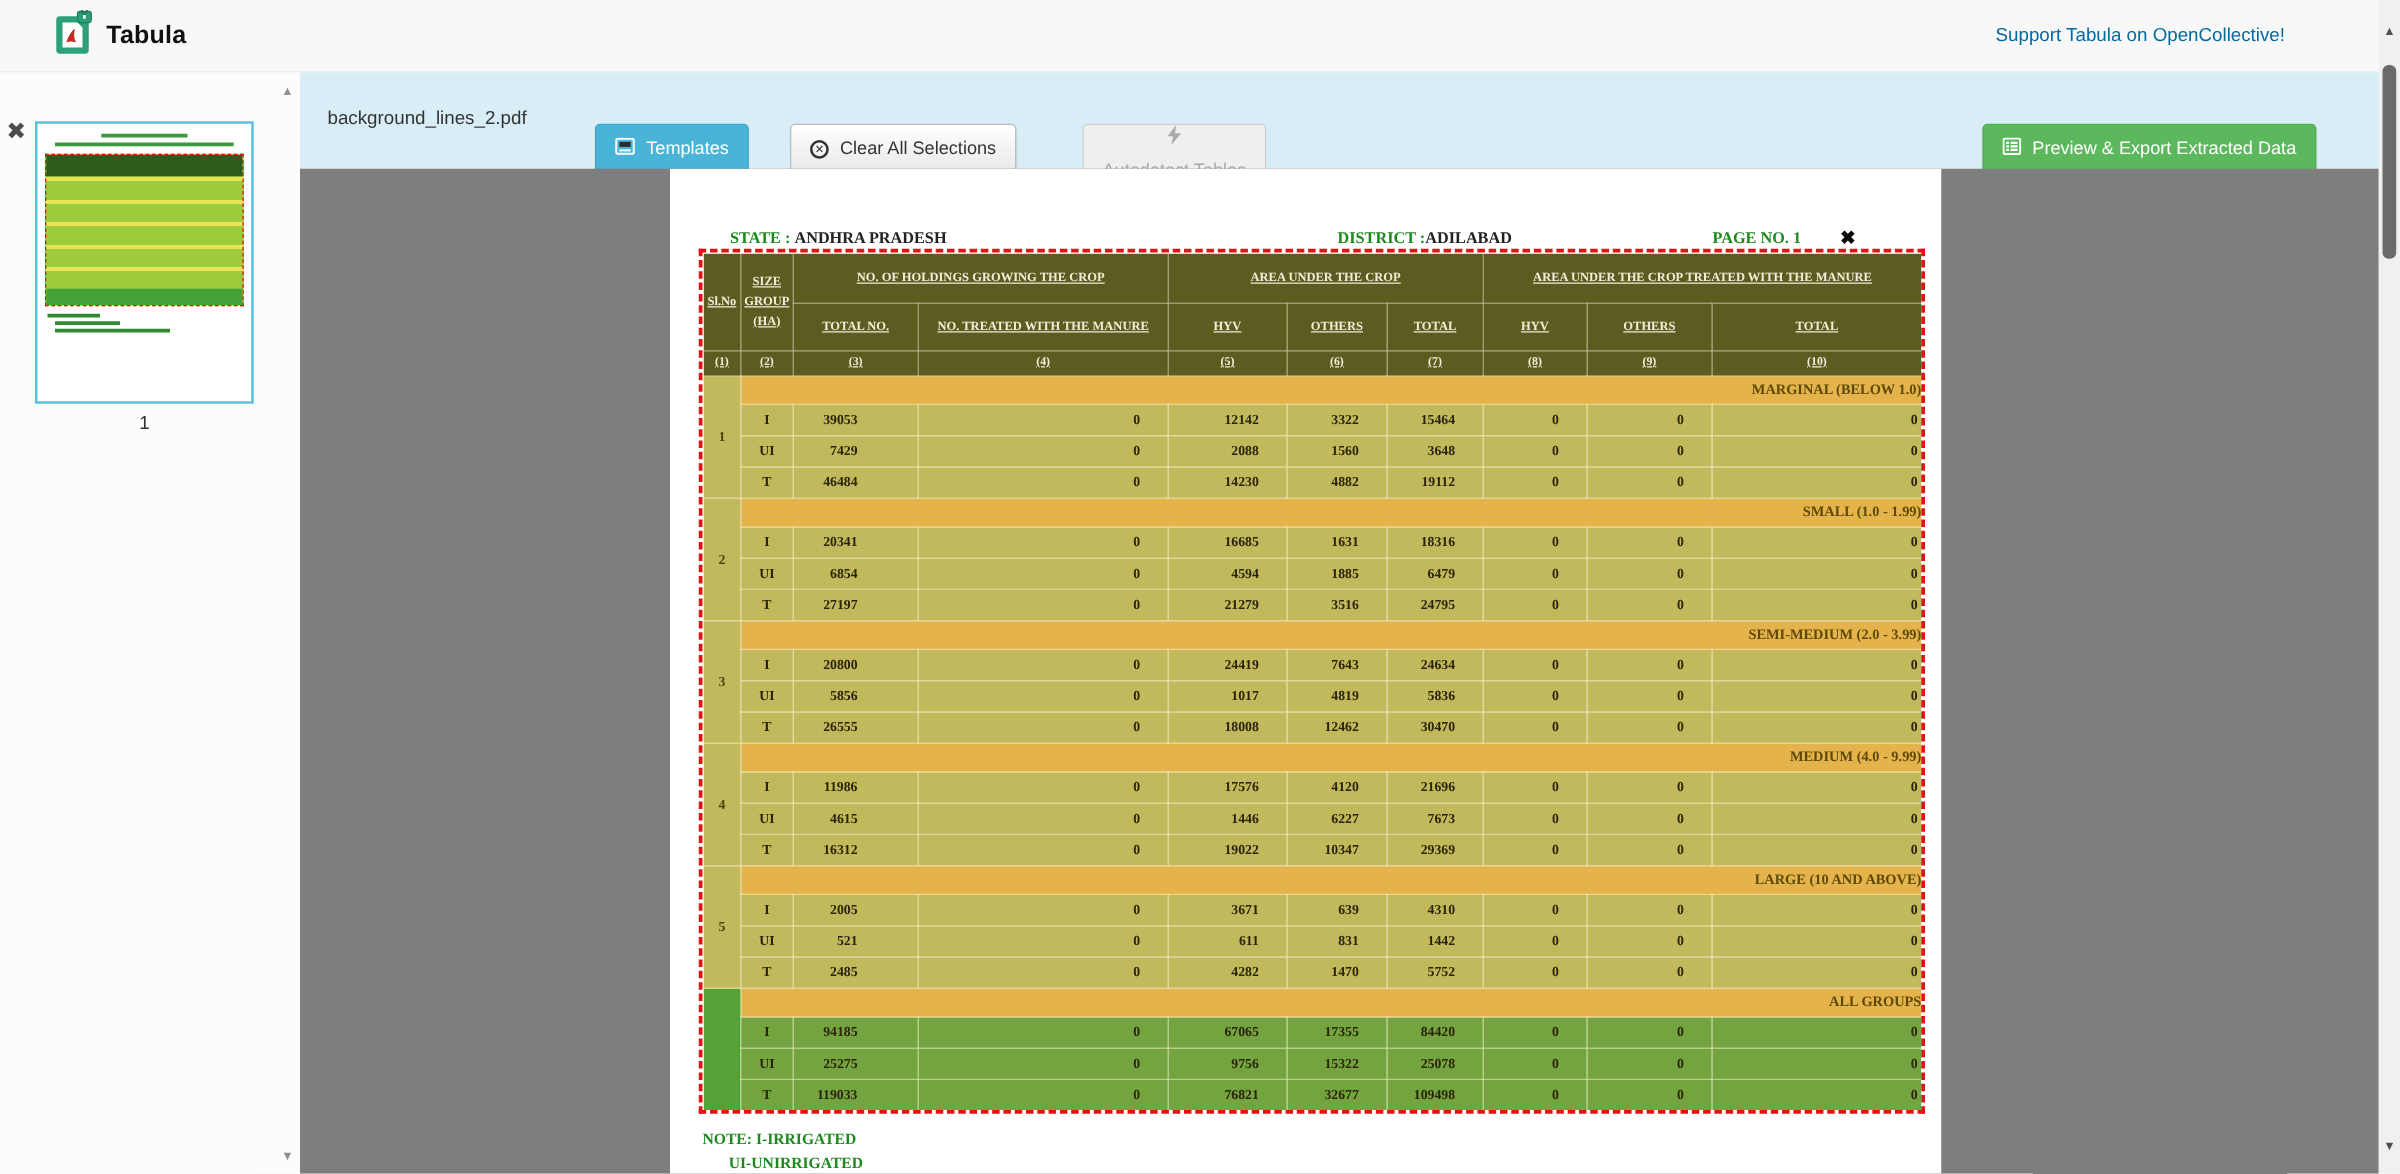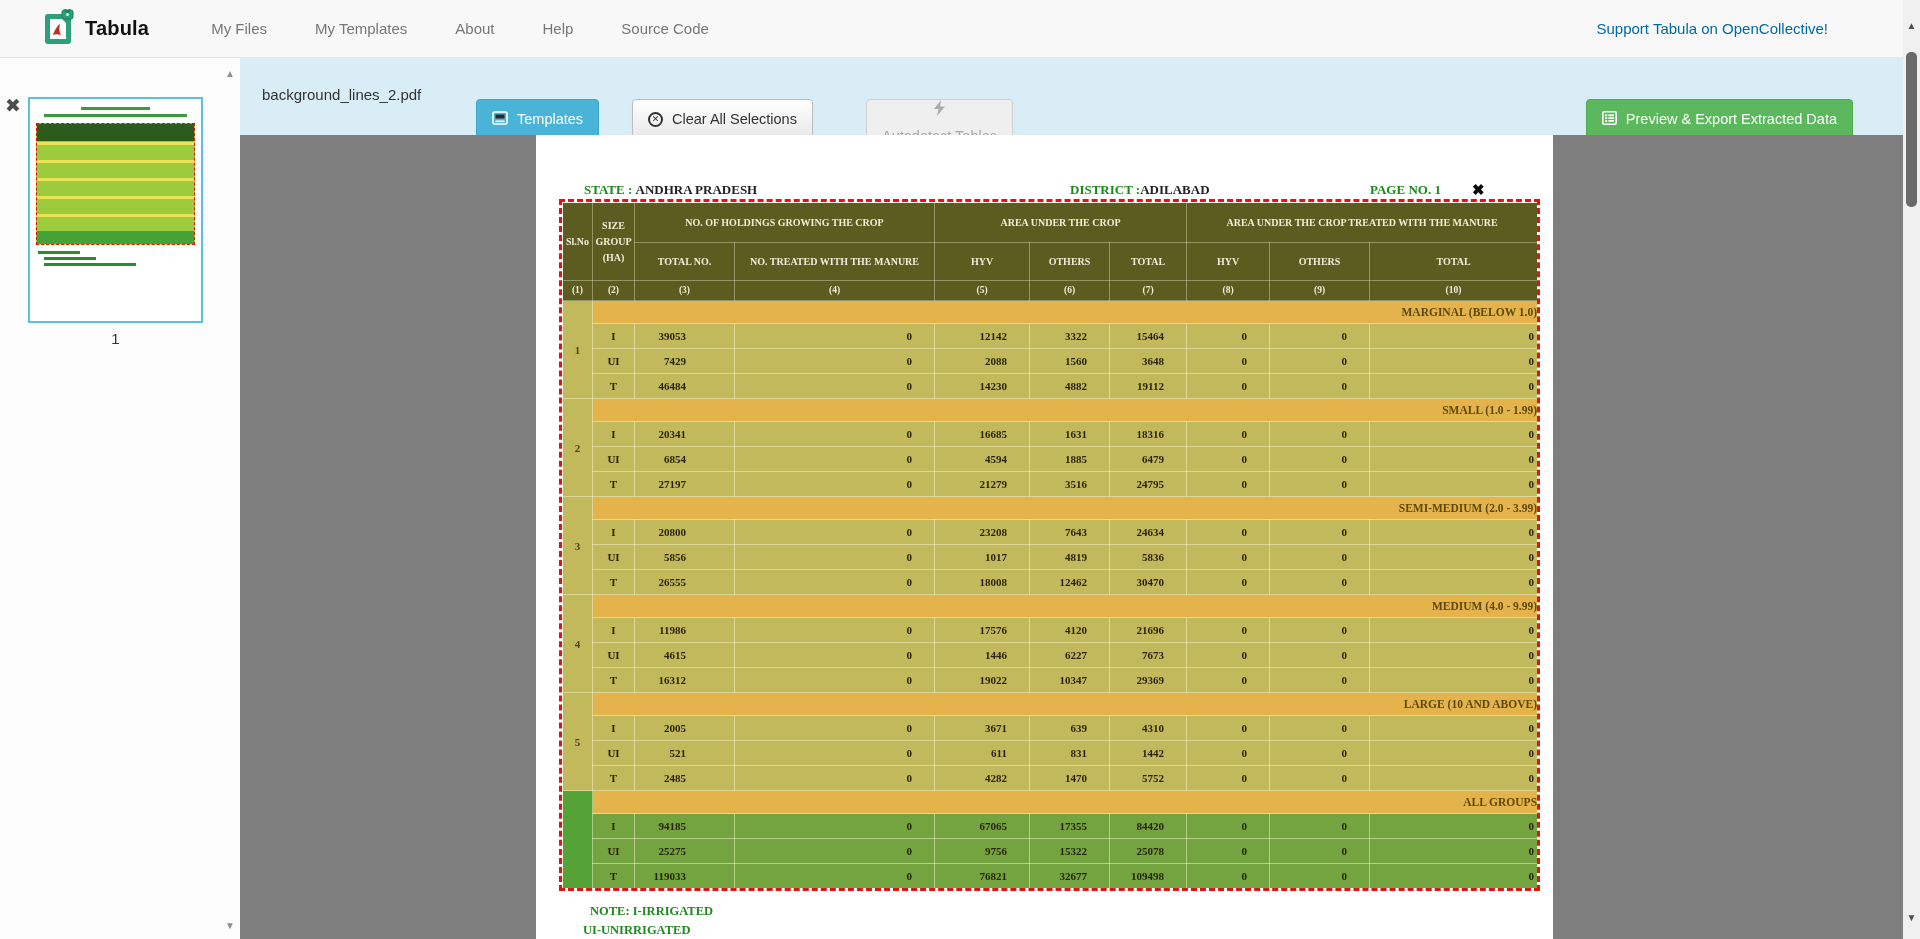--- a/index.html
+++ b/index.html
@@ -45,38 +45,38 @@
   #docpane { position:absolute; left:240px; top:135px; width:1663px; height:804px; background:#7e7e7e; overflow:hidden; }
   #page { position:absolute; left:296px; top:0; width:1017px; height:804px; background:#fff; font-family:"Liberation Serif","DejaVu Serif",serif; }
   .doc-title { position:absolute; left:0; top:10px; width:100%; text-align:center; font-size:13.5px; font-weight:bold; color:#1d8a1d; }
   .doc-meta { position:absolute; top:47px; font-size:13px; font-weight:bold; color:#222; white-space:nowrap; }
   .meta-state { left:48px; } .meta-district { left:534px; } .meta-pageno { left:834px; color:#1d8a1d; }
   .green-label { color:#1d8a1d; }
   .sel-close { position:absolute; left:936px; top:46px; font-size:15px; font-weight:bold; color:#0a0a0a; cursor:pointer; font-family:"Liberation Sans",sans-serif; }
 
   
   #pdftable { position:absolute; left:26px; top:67px; width:975px; border-collapse:collapse; table-layout:fixed; border:1px solid #8f8947; }
-  #pdftable th { background:#5c5c20; color:#f2ecd9; font-weight:bold; font-size:10px; border:1px solid rgba(245,240,210,.38); padding:1px 2px; text-align:center; vertical-align:middle; line-height:1.6; }
+  #pdftable th { background:#5c5c20; color:#f2ecd9; font-weight:bold; font-size:10px; border:1px solid rgba(245,240,210,.38); padding:1px 2px; text-align:center; vertical-align:middle; line-height:1.6;text-decoration:underline; }
   #pdftable .h1 { height:40px; } #pdftable .h2 th { height:38px; } #pdftable .hnum th { height:20px; font-size:9.5px; }
   #pdftable td { font-size:11px; color:#2b2308; border:1px solid rgba(252,247,205,.5); height:25px; background:#c2b95d; }
   #pdftable tr.band-row td.band { background:#e5b34c; color:#5d4906; font-weight:bold; font-size:11.5px; text-align:right; padding-left:5px; height:23px; }
   #pdftable td.slno { text-align:center; font-weight:bold; color:#4c430e; }
   #pdftable td.rowlabel { text-align:center; font-weight:bold; }
   #pdftable td.num { text-align:right; padding-right:22px; font-weight:bold; }
   #pdftable td.c3 { padding-right:48px; }
   #pdftable td.c10 { padding-right:3px; }
   #pdftable tr.data-row.all td { background:#73a440; }
   #pdftable td.slno.all-sl { background:#55a237; }
 
   
   .selection { position:absolute; left:23px; top:64px; width:981px; height:692px; border:3px solid #ffffff; cursor:move; }
   .selection::before { content:""; position:absolute; inset:-3px; border:3px dashed #df1414; }
 
   .doc-note { position:absolute; font-size:12.5px; font-weight:bold; color:#1e8a1e; white-space:nowrap; }
-  .note1 { left:26px; top:769px;margin-left:28px; } .note2 { left:47px; top:788px; }
+  .note1 { left:26px; top:769px; } .note2 { left:47px; top:788px; }
 
   
   #vscroll { position:absolute; right:0; top:0; width:17px; height:939px; background:#f0f0f0; z-index:50; }
   #vscroll .arr { position:absolute; left:0; width:17px; text-align:center; font-size:10px; color:#505050; cursor:pointer; }
   #vscroll .thumb { position:absolute; left:3px; top:52px; width:11px; height:155px; background:#6a6a6a; border-radius:5px; cursor:pointer; }
 </style>
 </head>
 <body>
 
 <div id="app">
@@ -87,27 +87,20 @@
         <svg width="32" height="36" viewBox="0 0 32 36">
           <rect x="1" y="5" width="26" height="30" rx="3" fill="#2da07a"></rect>
           <path d="M6 10 h12 l4 4 v16 h-16 z" fill="#ffffff"></path>
           <path d="M9 26 c2-6 5-10 7-11 c-1 4-1 8 1 11 c-3-1-6-1-8 0 z" fill="#c32e23"></path>
           <rect x="18" y="1" width="11" height="9" rx="2" fill="#2da07a" stroke="#1d7d5e"></rect>
           <rect x="21.5" y="-2" width="4" height="5" rx="2" fill="none" stroke="#1d7d5e" stroke-width="1.5"></rect>
           <rect x="22.5" y="4" width="2" height="3" fill="#ffffff"></rect>
         </svg>
       </span>
       <span class="brand-title">Tabula</span>
-    </div>
-    <div class="nav-links">
-      <a class="nav-link">My Files</a>
-      <a class="nav-link">My Templates</a>
-      <a class="nav-link">About</a>
-      <a class="nav-link">Help</a>
-      <a class="nav-link">Source Code</a>
     </div>
     <a class="support-link">Support Tabula on OpenCollective!</a>
   </div>
 
   <div id="sidebar">
     <span class="thumb-close">✖</span>
     <div class="thumbnail">
       <div class="mini-title"></div>
       <div class="mini-subtitle"></div>
       <div class="mini-table">
@@ -300,21 +293,21 @@
               <td class="num c10">0</td>
             </tr>
             <tr class="band-row">
               <td class="slno" rowspan="4">3</td>
               <td class="band" colspan="9">SEMI-MEDIUM (2.0 - 3.99)</td>
             </tr>
             <tr class="data-row">
               <td class="rowlabel">I</td>
               <td class="num c3">20800</td>
               <td class="num c4">0</td>
-              <td class="num c5">23208</td>
+              <td class="num c5">24419</td>
               <td class="num c6">7643</td>
               <td class="num c7">24634</td>
               <td class="num c8">0</td>
               <td class="num c9">0</td>
               <td class="num c10">0</td>
             </tr>
             <tr class="data-row">
               <td class="rowlabel">UI</td>
               <td class="num c3">5856</td>
               <td class="num c4">0</td>

